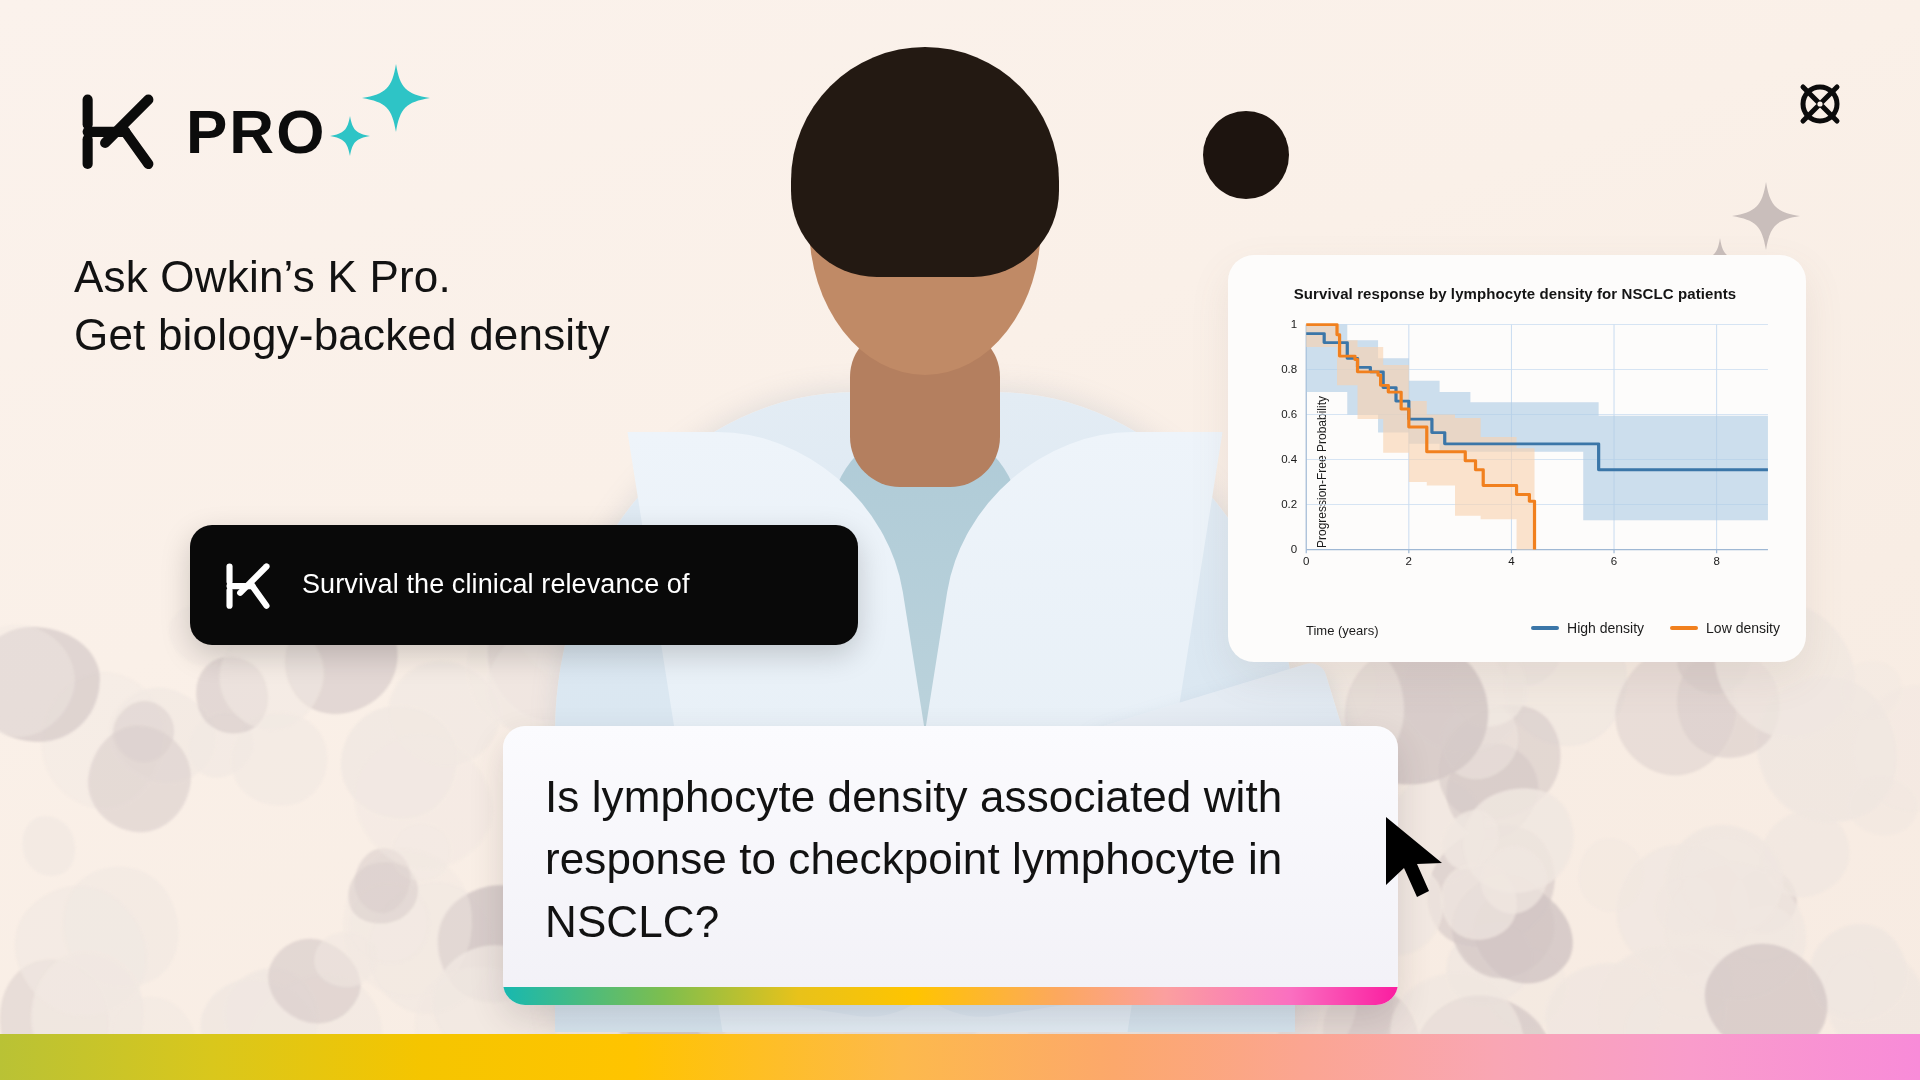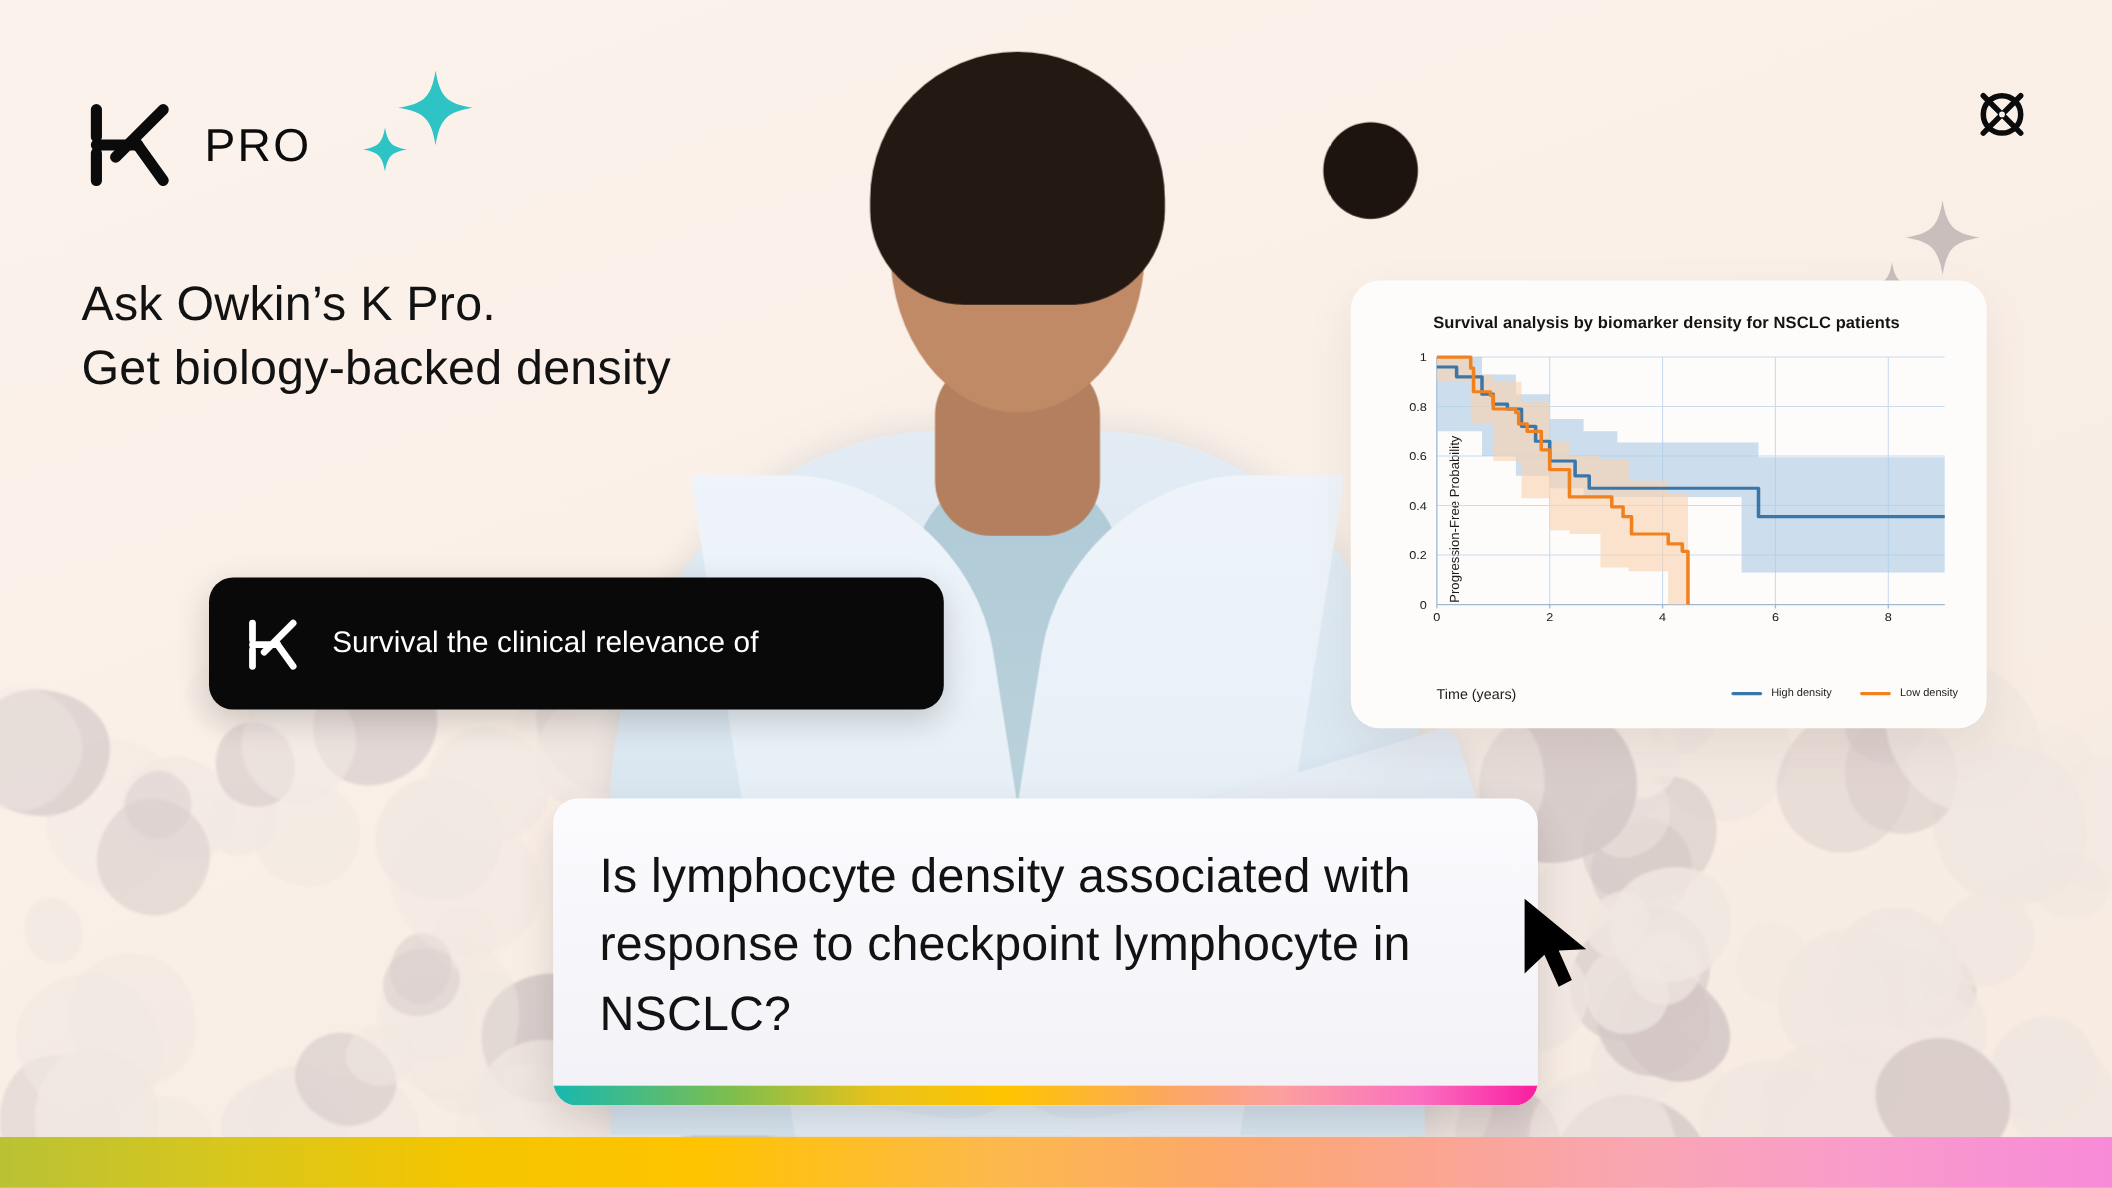--- a/index.html
+++ b/index.html
@@ -85,21 +85,21 @@
   .ph-arm.r{ right:40px; transform:rotate(-9deg); }
   .ph-hand{
     position:absolute; bottom:66px; right:148px; width:96px; height:78px;
     background:#B9855F; border-radius:44px 44px 30px 30px; transform:rotate(-12deg);
   }
 
   
   .logo-wrap{ position:absolute; left:72px; top:84px; display:flex; align-items:center; gap:22px; }
   .logo-k{ width:92px; height:92px; }
   .logo-pro{
-    font-size:42px; font-weight:400; letter-spacing:2px; color:#0C0C0C;
+    font-size:62px; font-weight:700; letter-spacing:2px; color:#0C0C0C;
     line-height:1; margin-top:4px;
   }
   .sparkles-logo{ position:absolute; left:326px; top:60px; width:110px; height:100px; }
 
   
   .headline{
     position:absolute; left:74px; top:248px;
     font-size:44px; line-height:1.32; color:#121212; font-weight:400;
     letter-spacing:.2px;
   }
@@ -146,21 +146,21 @@
   }
   .plotwrap{ position:relative; width:100%; height:320px; margin-top:10px; }
   .ylabel{
     position:absolute; left:2px; top:50%; transform:translateY(-50%) rotate(-90deg);
     transform-origin:center; font-size:12px; color:#1b1b1b; white-space:nowrap;
   }
   .xlabel{ position:absolute; left:62px; bottom:-6px; font-size:13px; color:#1b1b1b; }
   .legend{
     position:absolute; right:6px; bottom:-4px; display:flex; gap:26px; align-items:center;
   }
-  .legend-item{ display:flex; align-items:center; gap:8px; font-size:10px; color:#1b1b1b; }
+  .legend-item{ display:flex; align-items:center; gap:8px; font-size:14px; color:#1b1b1b; }
   .legend-swatch{ width:28px; height:3.5px; border-radius:2px; display:inline-block; }
 
   
   .owkin-mark{ position:absolute; right:72px; top:76px; width:56px; height:56px; }
 
   
   .bottombar{
     position:absolute; left:0; right:0; bottom:0; height:46px;
     background:linear-gradient(90deg,#B9C235 0%,#D9C71C 11%,#F5C500 22%,#FFC400 33%,#FDB94C 47%,#FCA86B 58%,#FBA592 68%,#F9A6B4 78%,#F99CCB 88%,#F88BD8 100%);
   }
@@ -392,21 +392,21 @@
   <svg class="cursor" viewBox="0 0 36 44">
     <path d="M2 1 L2 35 L11 26.5 L17.5 41 L23.5 38 L17.5 24.5 L30 24 Z" fill="#000000"></path>
   </svg>
 
   <svg class="sparkles-chart" viewBox="0 0 120 110">
     <path d="M74 6 C78 30 84 36 108 40 C84 44 78 50 74 74 C70 50 64 44 40 40 C64 36 70 30 74 6 Z" fill="#C9BEBB"></path>
     <path d="M28 62 C30.5 78 34 81.5 50 84 C34 86.5 30.5 90 28 106 C25.5 90 22 86.5 6 84 C22 81.5 25.5 78 28 62 Z" fill="#C9BEBB"></path>
   </svg>
 
   <div class="chartcard">
-    <div class="chart-title">Survival analysis by biomarker density for NSCLC patients</div>
+    <div class="chart-title">Survival response by lymphocyte density for NSCLC patients</div>
     <div class="plotwrap">
       <div class="ylabel">Progression-Free Probability</div>
       <svg id="plot" viewBox="0 0 540 300" preserveAspectRatio="none" style="position:absolute; left:0; top:0; width:100%; height:270px;">
           <line x1="164.22222222222223" y1="14" x2="164.22222222222223" y2="264" stroke="#C9DCF0" stroke-width="1"></line>
           <line x1="266.44444444444446" y1="14" x2="266.44444444444446" y2="264" stroke="#C9DCF0" stroke-width="1"></line>
           <line x1="368.66666666666663" y1="14" x2="368.66666666666663" y2="264" stroke="#C9DCF0" stroke-width="1"></line>
           <line x1="470.88888888888886" y1="14" x2="470.88888888888886" y2="264" stroke="#C9DCF0" stroke-width="1"></line>
           <line x1="62" y1="264" x2="522" y2="264" stroke="#C9DCF0" stroke-width="1"></line>
           <line x1="62" y1="214" x2="522" y2="214" stroke="#C9DCF0" stroke-width="1"></line>
           <line x1="62" y1="164" x2="522" y2="164" stroke="#C9DCF0" stroke-width="1"></line>

